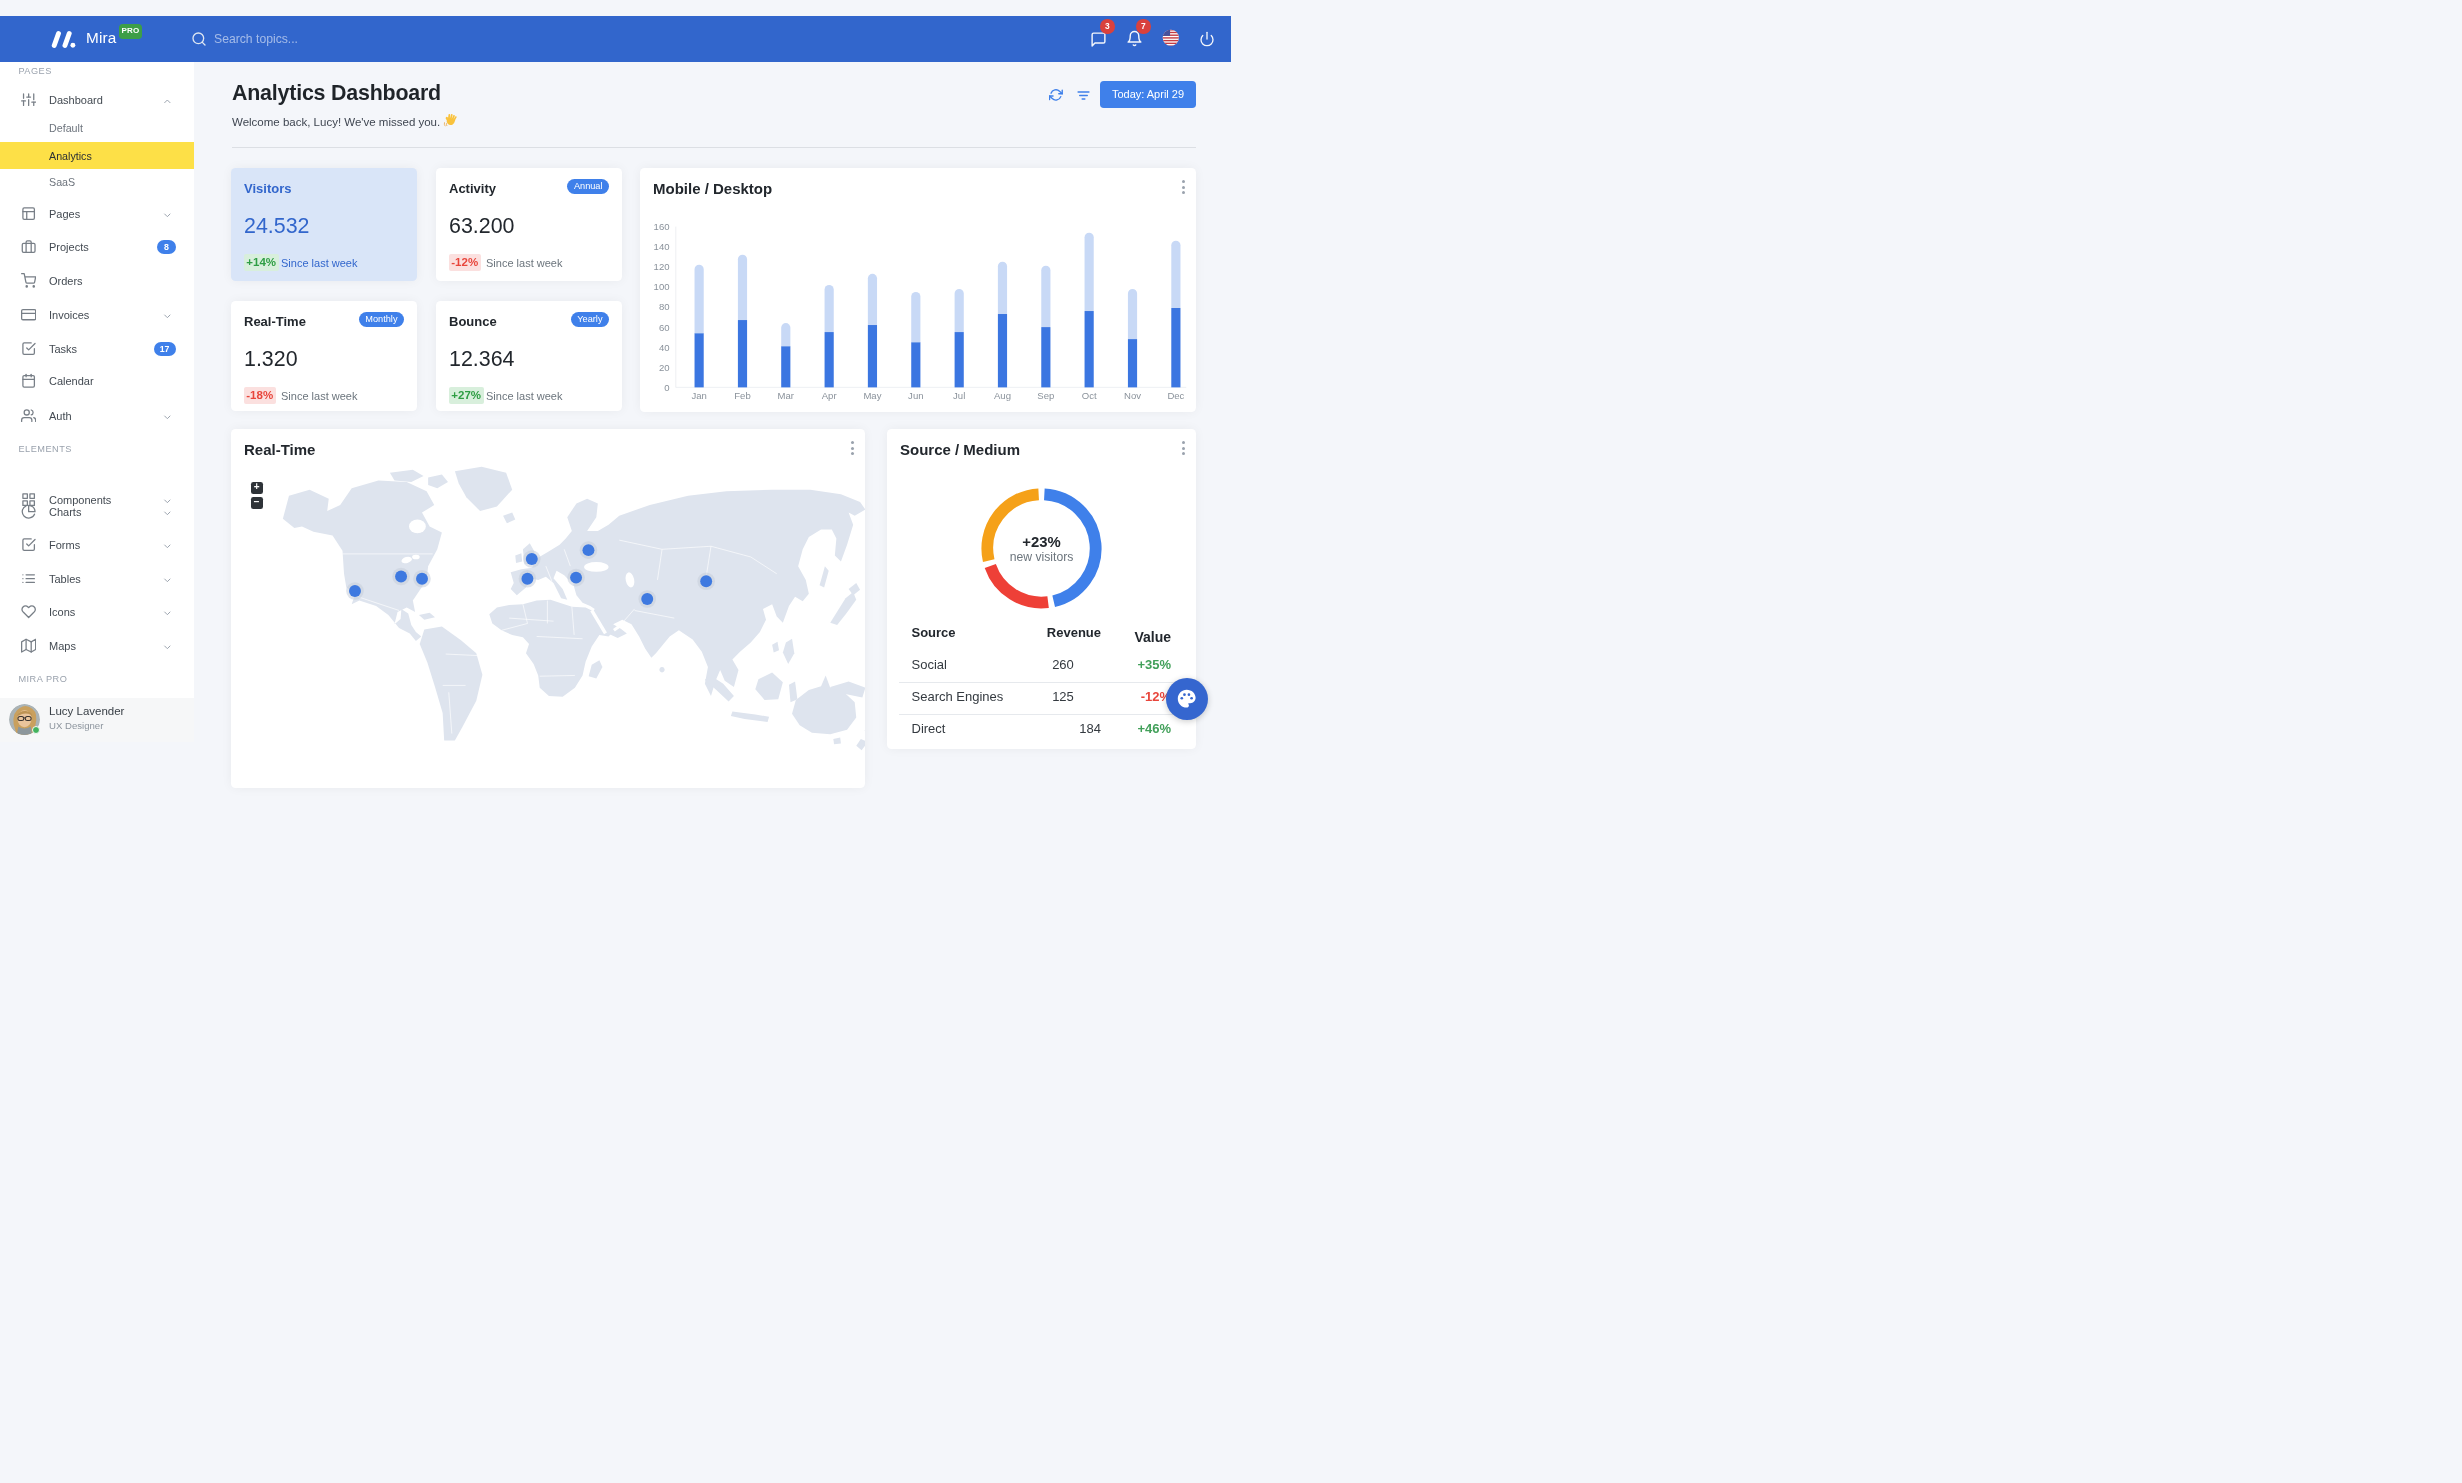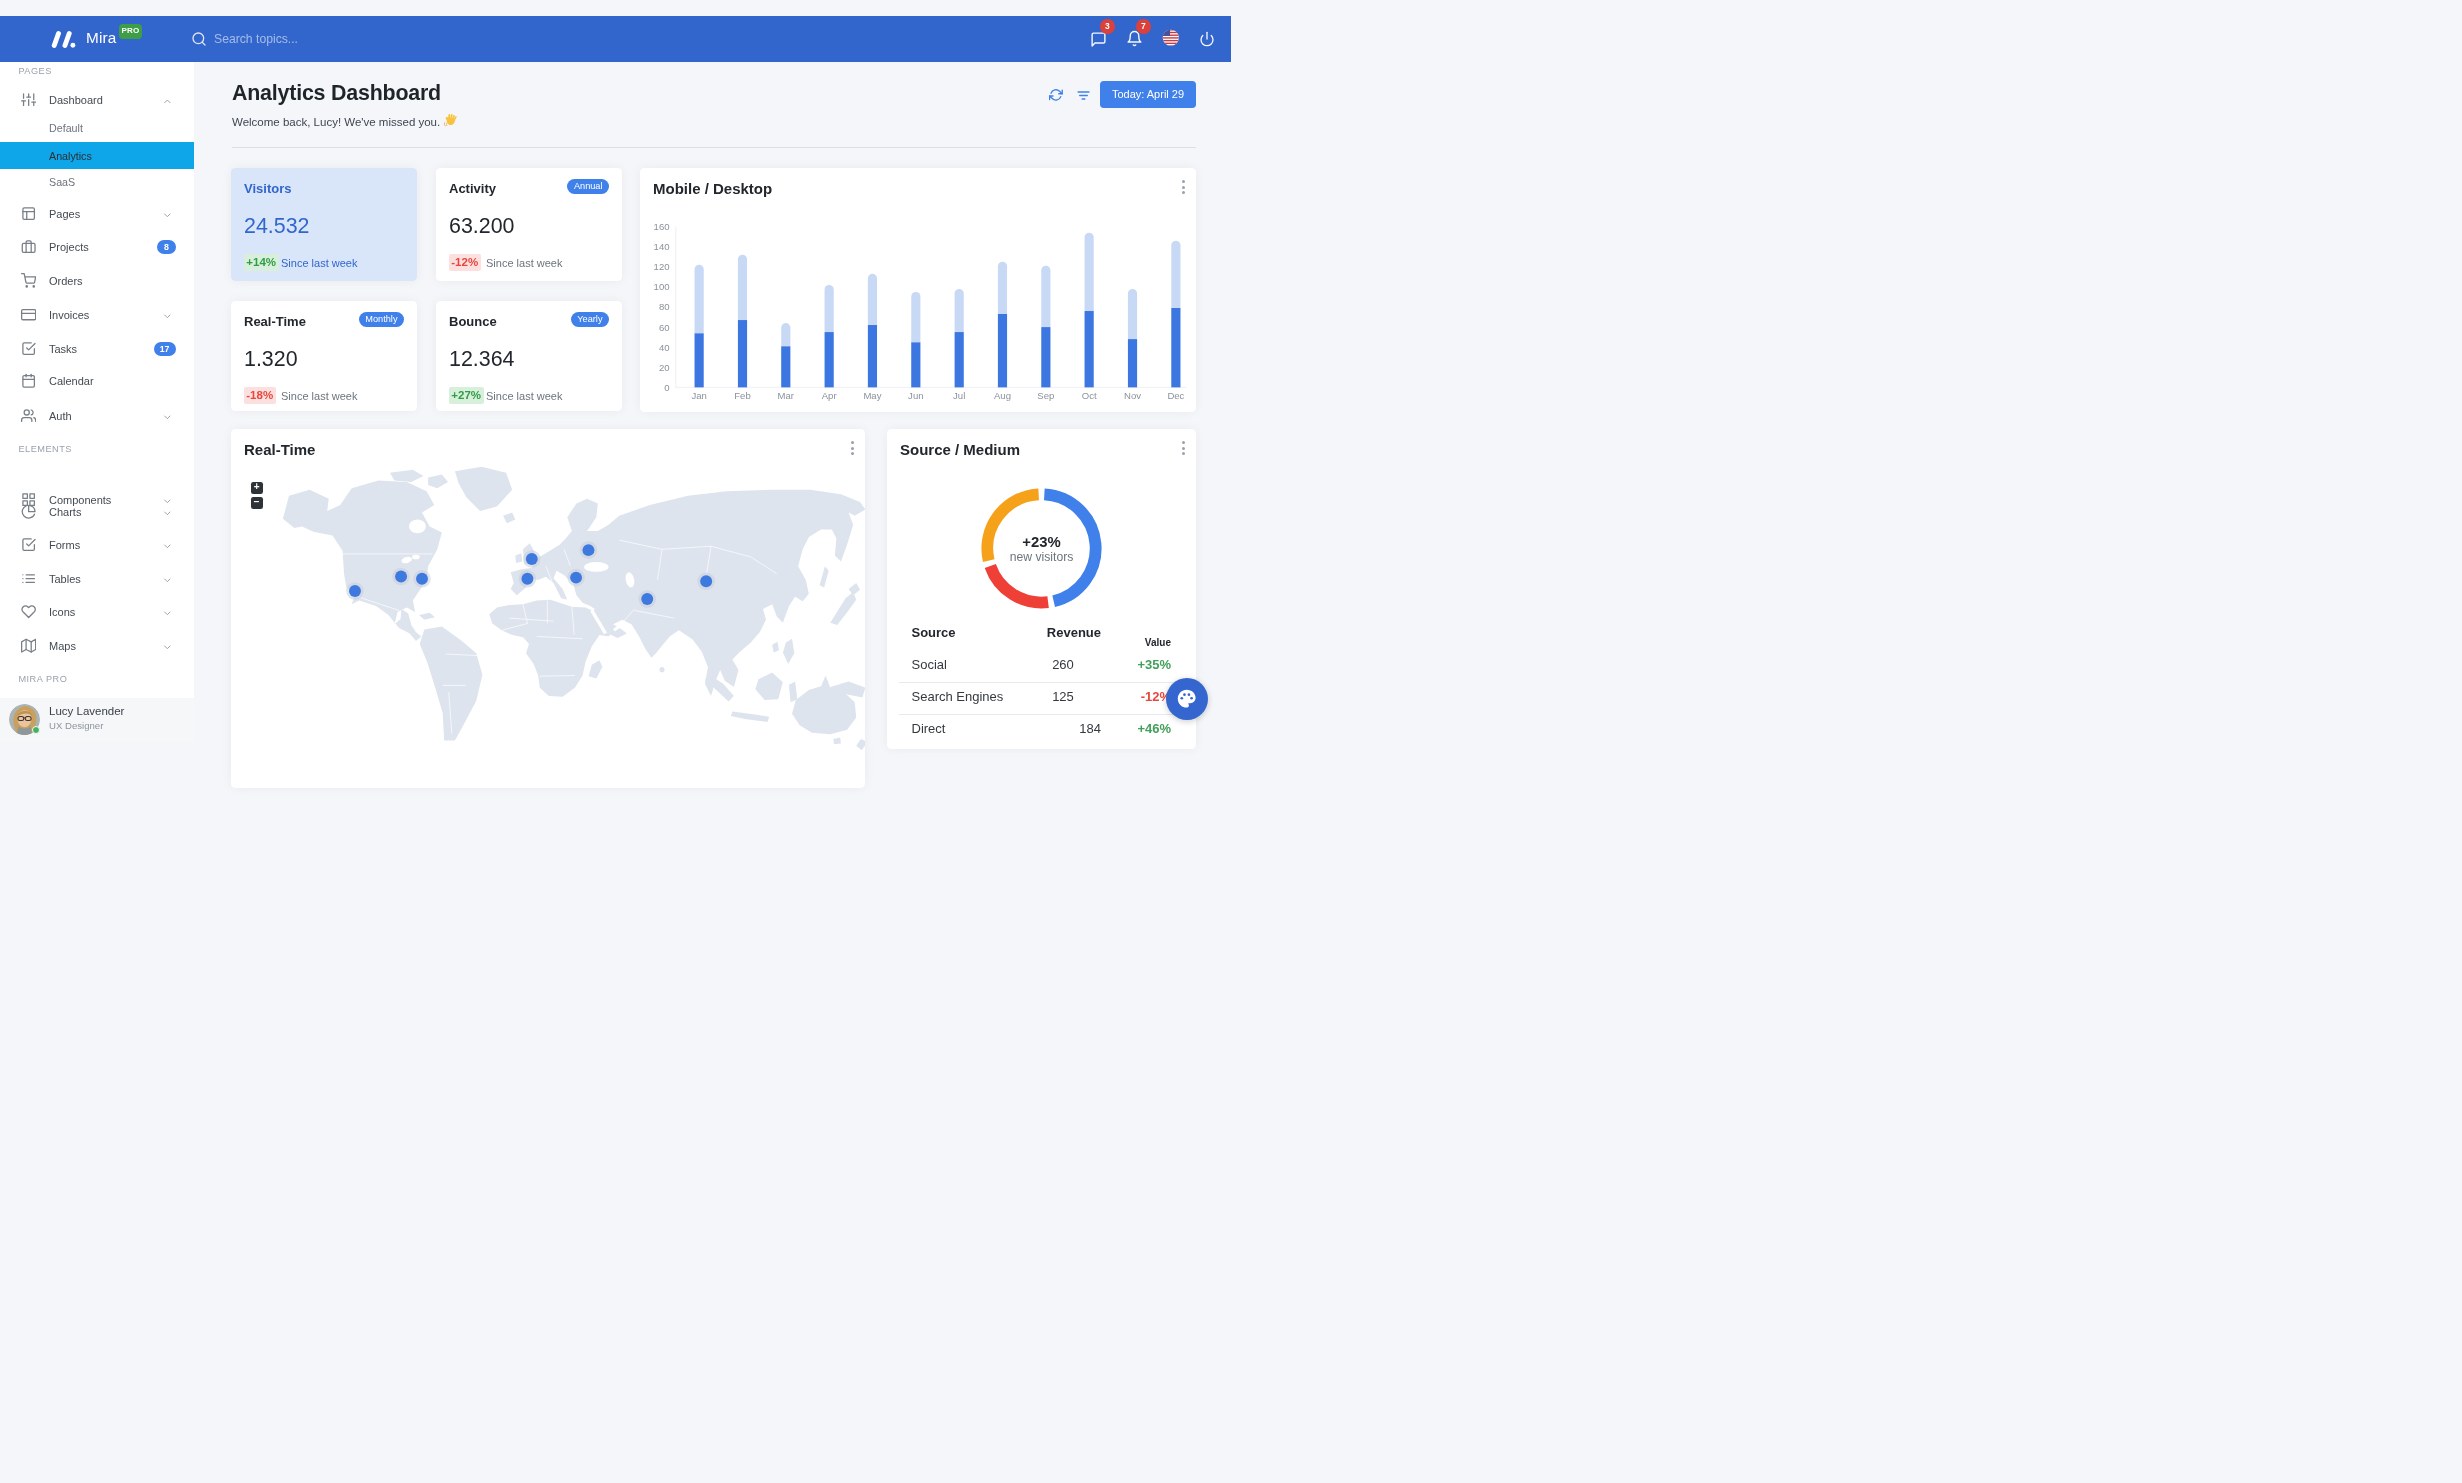--- a/index.html
+++ b/index.html
@@ -16,21 +16,21 @@
 .nbicon{position:absolute;top:14.5px;color:#f3f6fb}
 .nbadge{position:absolute;width:14.5px;height:14.5px;border-radius:50%;background:#d9413d;color:#fff;font-size:8.4px;font-weight:bold;text-align:center;line-height:14.5px}
 
 #sidebar{position:absolute;left:0;top:46px;width:194px;height:696px;background:#fff;z-index:20}
 .slabel{position:absolute;left:18.4px;font-size:9.2px;color:#9aa2ad;letter-spacing:0.5px}
 .srow{position:absolute;left:0;width:194px;height:34px}
 .srow .sicon{position:absolute;left:20.6px;top:10.7px;color:#787f87}
 .srow .stext{position:absolute;left:49px;top:1.5px;height:34px;line-height:34px;font-size:11px;color:#434a52}
 .ssub{position:absolute;left:0;width:194px;height:27px}
 .ssub .stext{position:absolute;left:49px;top:1.1px;height:27px;line-height:27px;font-size:10.7px;color:#6d747d}
-.ssel{background:#0ea5e9}
+.ssel{background:#fde047}
 .ssel .stext{color:#2a2f35}
 .chev{position:absolute;right:21.4px;top:14.5px;color:#9aa2ad}
 .ssbadge{position:absolute;right:18.4px;top:11.5px;height:14.5px;border-radius:7.3px;background:#3f80ea;color:#fff;font-size:8.8px;font-weight:bold;text-align:center;line-height:14.5px}
 #sfooter{position:absolute;left:0;top:652px;width:194px;height:44px;background:#f6f7f8}
 
 .card{position:absolute;background:#fff;border-radius:4.6px;box-shadow:0 0 10.7px 0 rgba(33,37,41,.05)}
 .ctitle{position:absolute;left:13px;top:13px;font-size:13px;font-weight:bold;color:#22272d}
 .bigtitle{position:absolute;left:13px;top:11.5px;font-size:15px;font-weight:bold;color:#22272d}
 .dots{position:absolute;right:10.7px;top:12.2px;width:3.1px}
 .dots i{display:block;width:3.1px;height:3.1px;border-radius:50%;background:#9aa2ad;margin-bottom:2.3px}
@@ -545,21 +545,21 @@
       <div class="bigtitle">Source / Medium</div>
       <svg width="309" height="206" viewBox="0 0 404 270" style="position:absolute;left:0;top:0px">
         <path d="M 205.72 85.60 A 71 71 0 0 1 217.97 225.68" fill="none" stroke="#3f80ea" stroke-width="15.5"></path>
         <path d="M 210.65 226.97 A 71 71 0 0 1 134.87 179.62" fill="none" stroke="#ee4037" stroke-width="15.5"></path>
         <path d="M 132.82 172.47 A 71 71 0 0 1 198.28 85.60" fill="none" stroke="#f5a119" stroke-width="15.5"></path>
         <text x="202" y="154.5" font-size="19.5" font-weight="bold" fill="#22272d" text-anchor="middle">+23%</text>
         <text x="202" y="173.5" font-size="16" fill="#6c757d" text-anchor="middle">new visitors</text>
       </svg>
       <div style="position:absolute;left:24.5px;top:196px;font-size:13px;font-weight:bold;color:#22272d">Source</div>
       <div style="position:absolute;left:138px;top:196px;width:76px;text-align:right;font-size:13px;font-weight:bold;color:#22272d">Revenue</div>
-      <div style="position:absolute;left:208px;top:208px;width:76px;text-align:right;font-size:10px;font-weight:bold;color:#22272d">Value</div>
+      <div style="position:absolute;left:208px;top:200px;width:76px;text-align:right;font-size:14px;font-weight:bold;color:#22272d">Value</div>
       <div style="position:absolute;left:24.5px;top:228px;font-size:13px;color:#343a40">Social</div>
       <div style="position:absolute;left:138px;top:228px;width:76px;text-align:center;font-size:13px;color:#343a40">260</div>
       <div style="position:absolute;left:208px;top:228px;width:76px;text-align:right;font-size:13px;font-weight:bold;color:#42a05a">+35%</div>
       <div style="position:absolute;left:24.5px;top:260px;font-size:13px;color:#343a40">Search Engines</div>
       <div style="position:absolute;left:138px;top:260px;width:76px;text-align:center;font-size:13px;color:#343a40">125</div>
       <div style="position:absolute;left:208px;top:260px;width:76px;text-align:right;font-size:13px;font-weight:bold;color:#e8463c">-12%</div>
       <div style="position:absolute;left:24.5px;top:292px;font-size:13px;color:#343a40">Direct</div>
       <div style="position:absolute;left:138px;top:292px;width:76px;text-align:right;font-size:13px;color:#343a40">184</div>
       <div style="position:absolute;left:208px;top:292px;width:76px;text-align:right;font-size:13px;font-weight:bold;color:#42a05a">+46%</div>
       <div style="position:absolute;left:12.2px;top:253px;width:284px;height:0.8px;background:#e6e9ed"></div>

